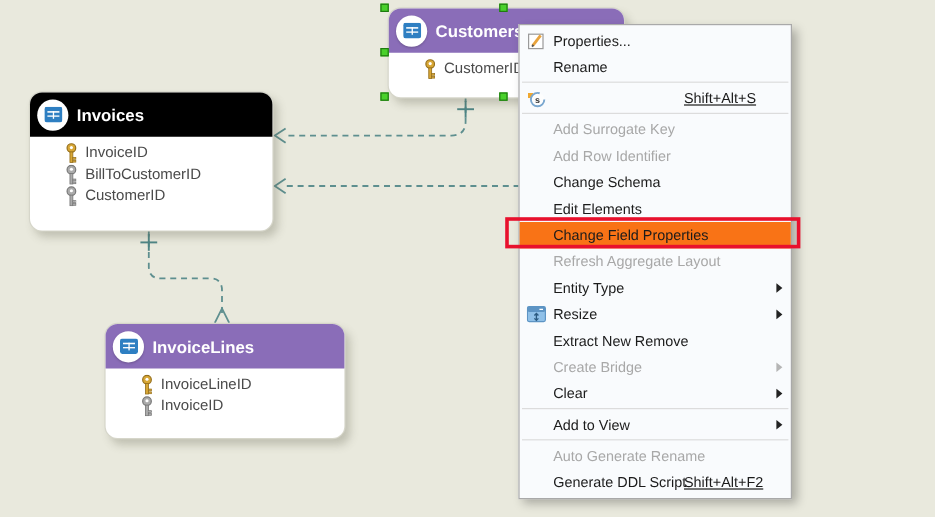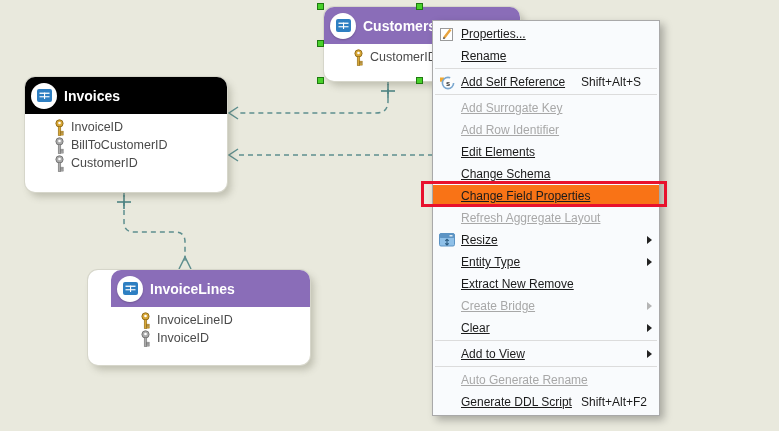--- a/index.html
+++ b/index.html
@@ -39,22 +39,22 @@
     background:#f9fbfd;border:1px solid #a9a9a9;padding:2px 0;
     box-shadow:4px 4px 8px rgba(0,0,0,0.28);
   }
   .menu-item{
     height:22px;display:flex;align-items:center;position:relative;
     font-size:12px;color:#1b1b1b;
   }
   .menu-item.disabled{color:#a8a8a8;text-align:right;}
   .menu-item.highlighted{background:#f97316;}
   .menu-icon{width:28px;flex:0 0 28px;display:flex;align-items:center;justify-content:center;}
-  .menu-label{white-space:nowrap;text-decoration:underline;}
-  .menu-shortcut{position:absolute;left:148px;white-space:nowrap;}
+  .menu-label{white-space:nowrap;}
+  .menu-shortcut{position:absolute;left:137px;white-space:nowrap;text-decoration:underline;}
   .submenu-arrow{position:absolute;right:7px;top:7px;width:0;height:0;
     border-top:4px solid transparent;border-bottom:4px solid transparent;border-left:5px solid #222;}
   .menu-item.disabled .submenu-arrow{border-left-color:#b5b5b5;}
   .menu-sep{height:1px;background:#dcdcdc;margin:1px 2px 2px 2px;}
   
   .red-annotation{
     position:absolute;left:421px;top:181px;width:246px;height:26px;z-index:11;
     border:3px solid #e8112d;box-sizing:border-box;pointer-events:none;
   }
 </style>
@@ -148,21 +148,21 @@
           <circle cx="5.5" cy="4" r="1.3" fill="#fff"></circle>
           <rect x="4.3" y="7.6" width="2.4" height="8.8" fill="#ababab" stroke="#787878" stroke-width="0.7"></rect>
           <rect x="6.6" y="12.2" width="2.6" height="1.5" fill="#ababab" stroke="#787878" stroke-width="0.6"></rect>
           <rect x="6.6" y="14.6" width="2.6" height="1.5" fill="#ababab" stroke="#787878" stroke-width="0.6"></rect>
         </svg>
       <span>CustomerID</span>
     </div>
   </div>
 </div>
 
-<div class="entity" style="left:88px;top:270px;width:199px;height:95px;padding-left:23px;">
+<div class="entity" style="left:88px;top:270px;width:199px;height:95px;">
   <div class="entity-header" style="background:#8a6db8;">
     <span class="entity-icon-circle">
       <svg width="15" height="13" viewBox="0 0 15 13">
           <rect width="15" height="13" rx="2" fill="#2e7fc2"></rect>
           <rect x="2.5" y="3.6" width="10" height="1.3" fill="#fff"></rect>
           <rect x="2.5" y="7.2" width="10" height="1.1" fill="#fff"></rect>
           <rect x="7" y="3.6" width="1.1" height="6.4" fill="#fff"></rect>
         </svg>
     </span>
     <span class="entity-title">InvoiceLines</span>
@@ -212,77 +212,76 @@
   <div class="menu-sep"></div>
 
   <div class="menu-item">
     <span class="menu-icon">
       <svg width="17" height="17" viewBox="0 0 17 17">
           <rect x="1" y="3.5" width="4.2" height="4.2" fill="#f0a830"></rect>
           <circle cx="9" cy="9" r="5.6" fill="#fdfdfd" stroke="#7aa7cf" stroke-width="1.6" stroke-dasharray="28 7"></circle>
           <text x="9" y="11.6" font-size="7.5" text-anchor="middle" fill="#333" font-weight="bold" font-family="Liberation Sans, sans-serif">s</text>
         </svg>
     </span>
-    <span class="menu-label">Add Self Reference</span>
     <span class="menu-shortcut">Shift+Alt+S</span>
   </div>
 
   <div class="menu-sep"></div>
 
   <div class="menu-item disabled">
     <span class="menu-icon"></span>
     <span class="menu-label">Add Surrogate Key</span>
   </div>
 
   <div class="menu-item disabled">
     <span class="menu-icon"></span>
     <span class="menu-label">Add Row Identifier</span>
   </div>
 
   <div class="menu-item">
     <span class="menu-icon"></span>
+    <span class="menu-label">Change Schema</span>
+  </div>
+
+  <div class="menu-item">
+    <span class="menu-icon"></span>
     <span class="menu-label">Edit Elements</span>
   </div>
 
-  <div class="menu-item">
-    <span class="menu-icon"></span>
-    <span class="menu-label">Change Schema</span>
-  </div>
-
   <div class="menu-item highlighted">
     <span class="menu-icon"></span>
     <span class="menu-label">Change Field Properties</span>
   </div>
 
   <div class="menu-item disabled">
     <span class="menu-icon"></span>
     <span class="menu-label">Refresh Aggregate Layout</span>
+  </div>
+
+  <div class="menu-item">
+    <span class="menu-icon"></span>
+    <span class="menu-label">Entity Type</span>
+    <span class="submenu-arrow"></span>
   </div>
 
   <div class="menu-item">
     <span class="menu-icon">
       <svg width="16" height="16" viewBox="0 0 16 16">
           <rect x="0.5" y="1.5" width="15" height="12.5" rx="1.5" fill="#8fc0e8" stroke="#5d94c4"></rect>
           <rect x="0.5" y="1.5" width="15" height="4.5" rx="1.5" fill="#5d94c4"></rect>
           <line x1="10.5" y1="3.8" x2="13.5" y2="3.8" stroke="#fff" stroke-width="1.2"></line>
           <path d="M8 7.2 L8 13 M6.3 8.9 L8 7.2 L9.7 8.9 M6.3 11.3 L8 13 L9.7 11.3" stroke="#2b5a80" stroke-width="1.1" fill="none"></path>
         </svg>
     </span>
     <span class="menu-label">Resize</span>
     <span class="submenu-arrow"></span>
   </div>
 
   <div class="menu-item">
     <span class="menu-icon"></span>
-    <span class="menu-label">Entity Type</span>
-    <span class="submenu-arrow"></span>
-  </div>
-
-  <div class="menu-item">
-    <span class="menu-icon"></span>
     <span class="menu-label">Extract New Remove</span>
   </div>
 
   <div class="menu-item disabled">
     <span class="menu-icon"></span>
     <span class="menu-label">Create Bridge</span>
     <span class="submenu-arrow"></span>
   </div>
 
   <div class="menu-item">

